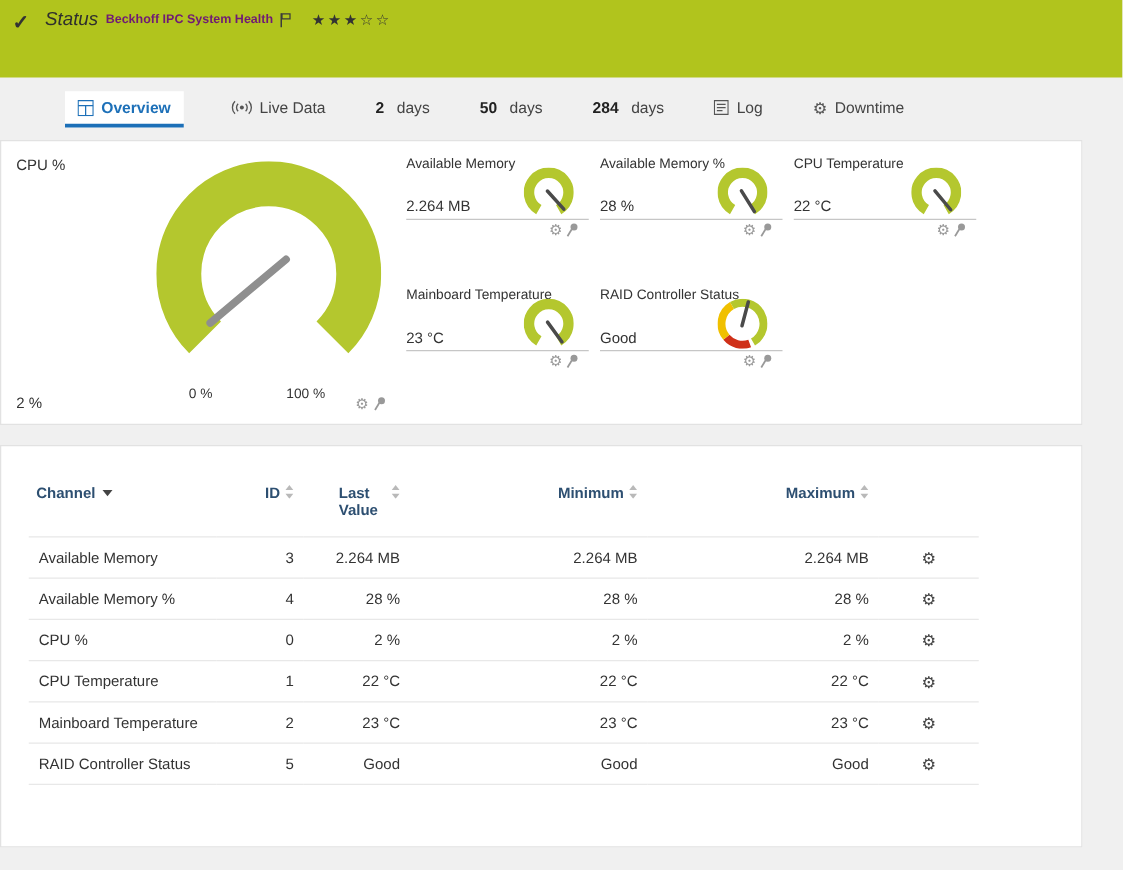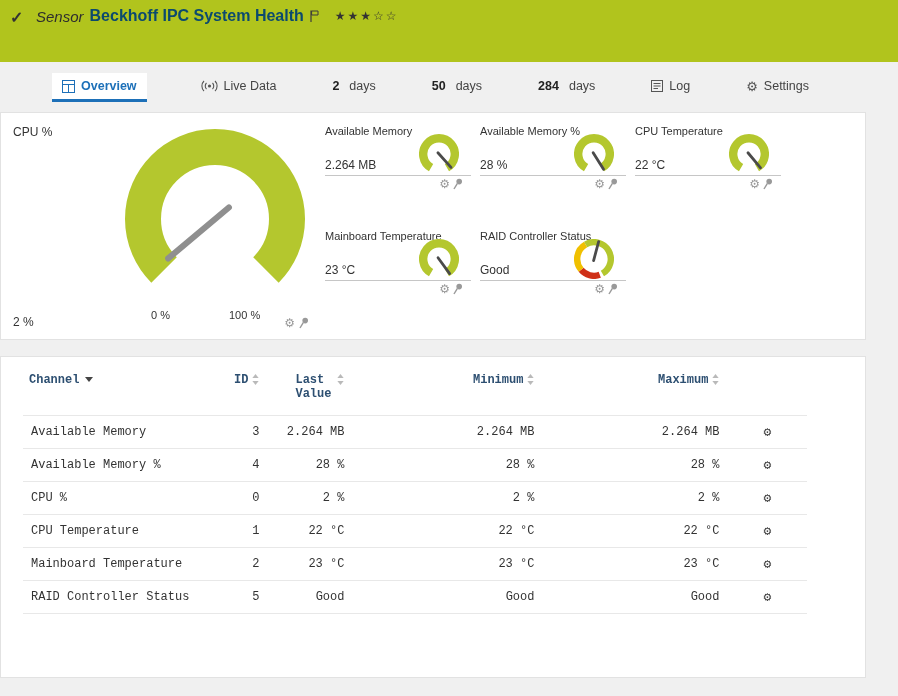--- a/index.html
+++ b/index.html
@@ -13,41 +13,41 @@
   
   .topbar{
     height:62px;
     background:var(--green,#b1c41d);
     display:flex;
     padding:7px 10px 0 10px;
   }
   .check{font-size:16px;font-weight:bold;color:#333;width:26px;padding-top:1px;}
   .tb-line1{display:flex;align-items:center;}
   .kind{font-style:italic;font-size:15px;color:#2e2e2e;margin-right:6px;}
-  .title{font-weight:bold;font-size:16px;color:#0c4a6e;}
+  .title{font-weight:bold;font-size:10px;color:#701a75;}
   .flag{margin-left:6px;display:inline-flex;}
   .stars{margin-left:16px;font-size:12px;color:#333;letter-spacing:2px;cursor:pointer;}
   .ok{font-size:11px;font-weight:bold;color:#333;margin-top:7px;margin-left:22px;}
   
-  .tabs{display:flex;align-items:flex-end;height:32px;margin:8px 0 0 52px;gap:52px;}
+  .tabs{display:flex;align-items:flex-end;height:32px;margin:8px 0 0 52px;gap:36px;}
   .tab{
     display:flex;align-items:center;gap:6px;
     font-size:12.5px;color:#444;
     padding:6px 2px;border-bottom:3px solid transparent;
     cursor:pointer;white-space:nowrap;
   }
   .tab .icon{display:inline-flex;color:#555;}
   .tab.active{color:var(--blue,#1d70b8);font-weight:bold;border-bottom-color:var(--blue,#1d70b8);background:#fff;padding:6px 10px;}
   .tab.active .icon{color:var(--blue,#1d70b8);}
   .tab .num{font-weight:bold;color:#222;margin-right:4px;}
   .gear-glyph{font-size:13px;line-height:1;}
   
   .card{background:#fff;border:1px solid #e2e2e2;width:866px;}
   .gauges-card{margin-top:10px;height:228px;display:flex;padding:12px;overflow:hidden;}
-  .table-card{margin-top:16px;height:322px;padding:16px 18px 0 22px;overflow:hidden;font-family:Liberation Mono, monospace;}
+  .table-card{margin-top:16px;height:322px;padding:30px 18px 0 22px;overflow:hidden;}
   
   .main-gauge{width:300px;position:relative;flex-shrink:0;height:204px;}
   .g-label{font-size:12px;color:#333;}
   .main-gauge-svg{position:absolute;left:112px;top:4px;width:180px;height:180px;}
   .g-min{position:absolute;left:138px;top:184px;font-size:11px;color:#333;}
   .g-max{position:absolute;left:216px;top:184px;font-size:11px;color:#333;}
   .g-value{position:absolute;left:0;top:190px;font-size:12px;color:#333;}
   .g-icons{position:absolute;right:4px;bottom:0;display:flex;align-items:center;gap:4px;}
   .gear{font-size:12px;color:#999;cursor:pointer;line-height:1;}
   .pin{display:inline-flex;cursor:pointer;}
@@ -86,21 +86,21 @@
   .th-text{display:inline-block;vertical-align:top;}
   .th-narrow{width:38px;text-align:left;line-height:14px;}
 </style>
 </head>
 <body>
 
 <header class="topbar">
   <span class="check">✓</span>
   <div>
     <div class="tb-line1">
-      <span class="kind">Sensor</span>
+      <span class="kind">Status</span>
       <span class="title">Beckhoff IPC System Health</span>
       <span class="flag">
         <svg width="9" height="12" viewBox="0 0 9 12">
             <line x1="1" y1="0.5" x2="1" y2="12" stroke="#3c3c3c" stroke-width="1.2"></line>
             <path d="M1.6 1 H8 V5 H1.6 Z" fill="none" stroke="#3c3c3c" stroke-width="1"></path>
           </svg>
       </span>
       <span class="stars">★★★☆☆</span>
     </div>
   </div>
@@ -147,21 +147,21 @@
           <rect x="0.5" y="0.5" width="11" height="11" fill="none" stroke="#555"></rect>
           <line x1="2.5" y1="3.5" x2="9.5" y2="3.5" stroke="#555"></line>
           <line x1="2.5" y1="6" x2="9.5" y2="6" stroke="#555"></line>
           <line x1="2.5" y1="8.5" x2="7" y2="8.5" stroke="#555"></line>
         </svg>
     </span>
     <span>Log</span>
   </div>
   <div class="tab">
     <span class="icon gear-glyph">⚙</span>
-    <span>Settings</span>
+    <span>Downtime</span>
   </div>
 </nav>
 
 <section class="card gauges-card">
 
   <div class="main-gauge">
     <div class="g-label">CPU %</div>
     <svg class="main-gauge-svg" viewBox="0 0 100 100">
         <path d="M21.7 78.3 A40 40 0 1 1 78.3 78.3" fill="none" stroke="#b4c72e" stroke-width="20"></path>
         <line x1="57.7" y1="43.6" x2="24.0" y2="71.9" stroke="#8f8f8f" stroke-width="3.4" stroke-linecap="round"></line>

